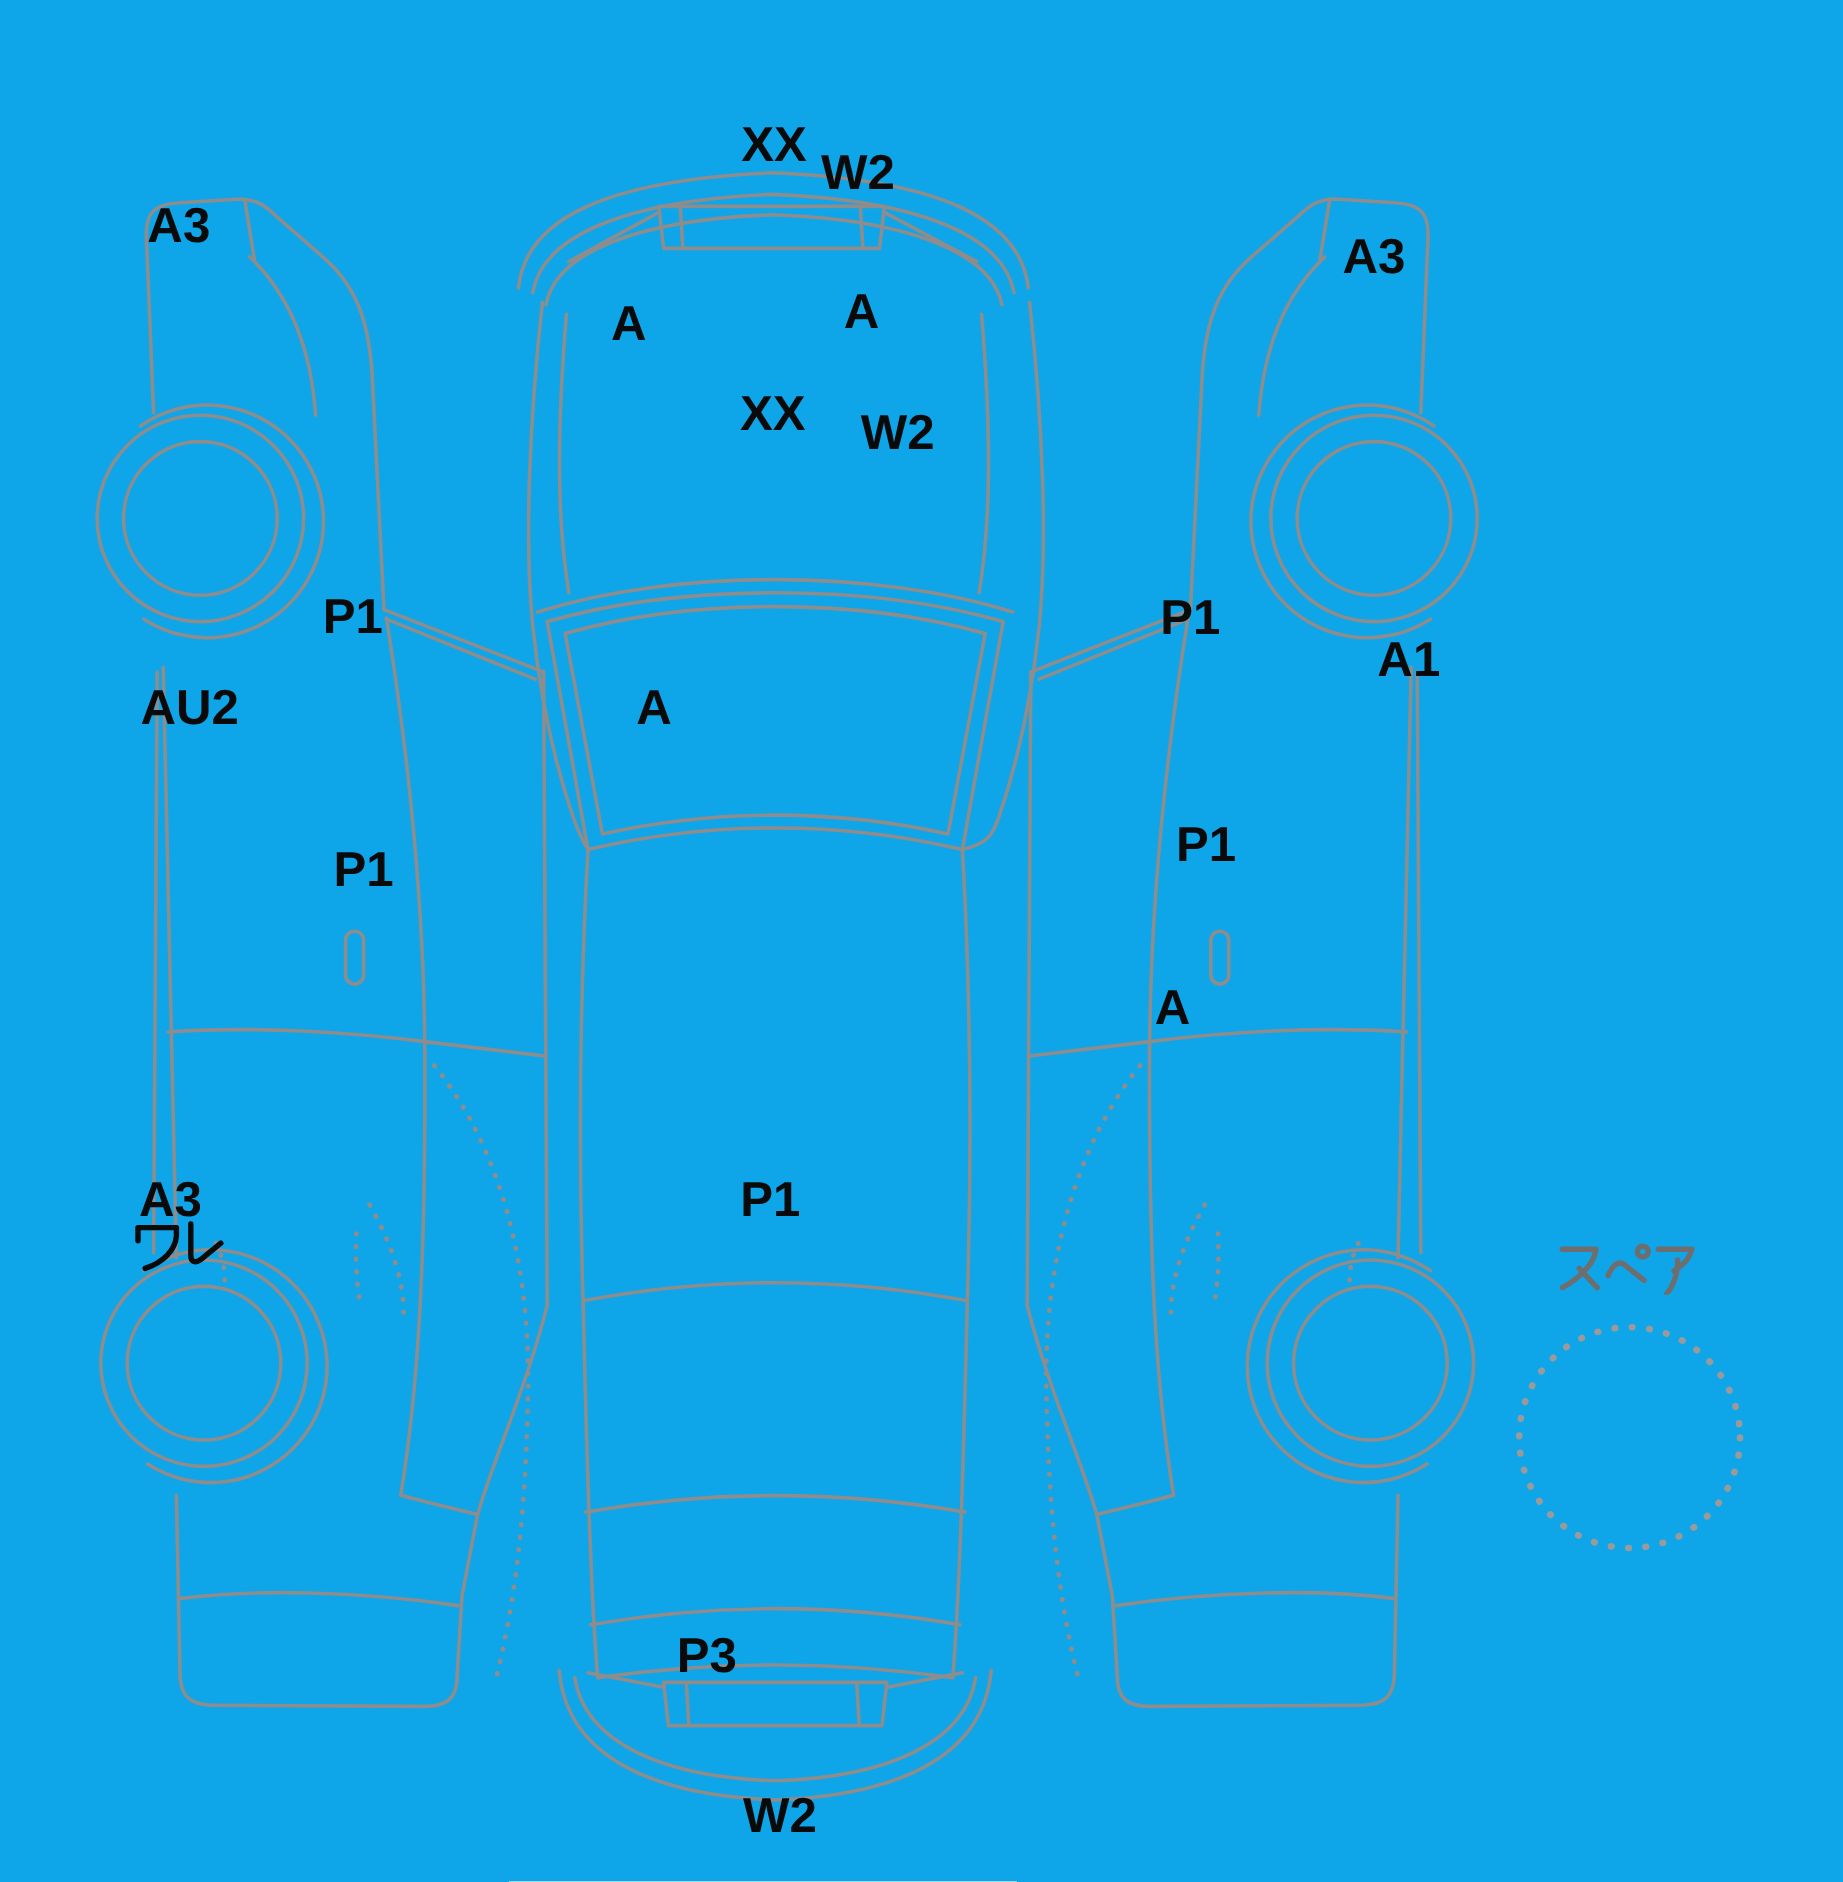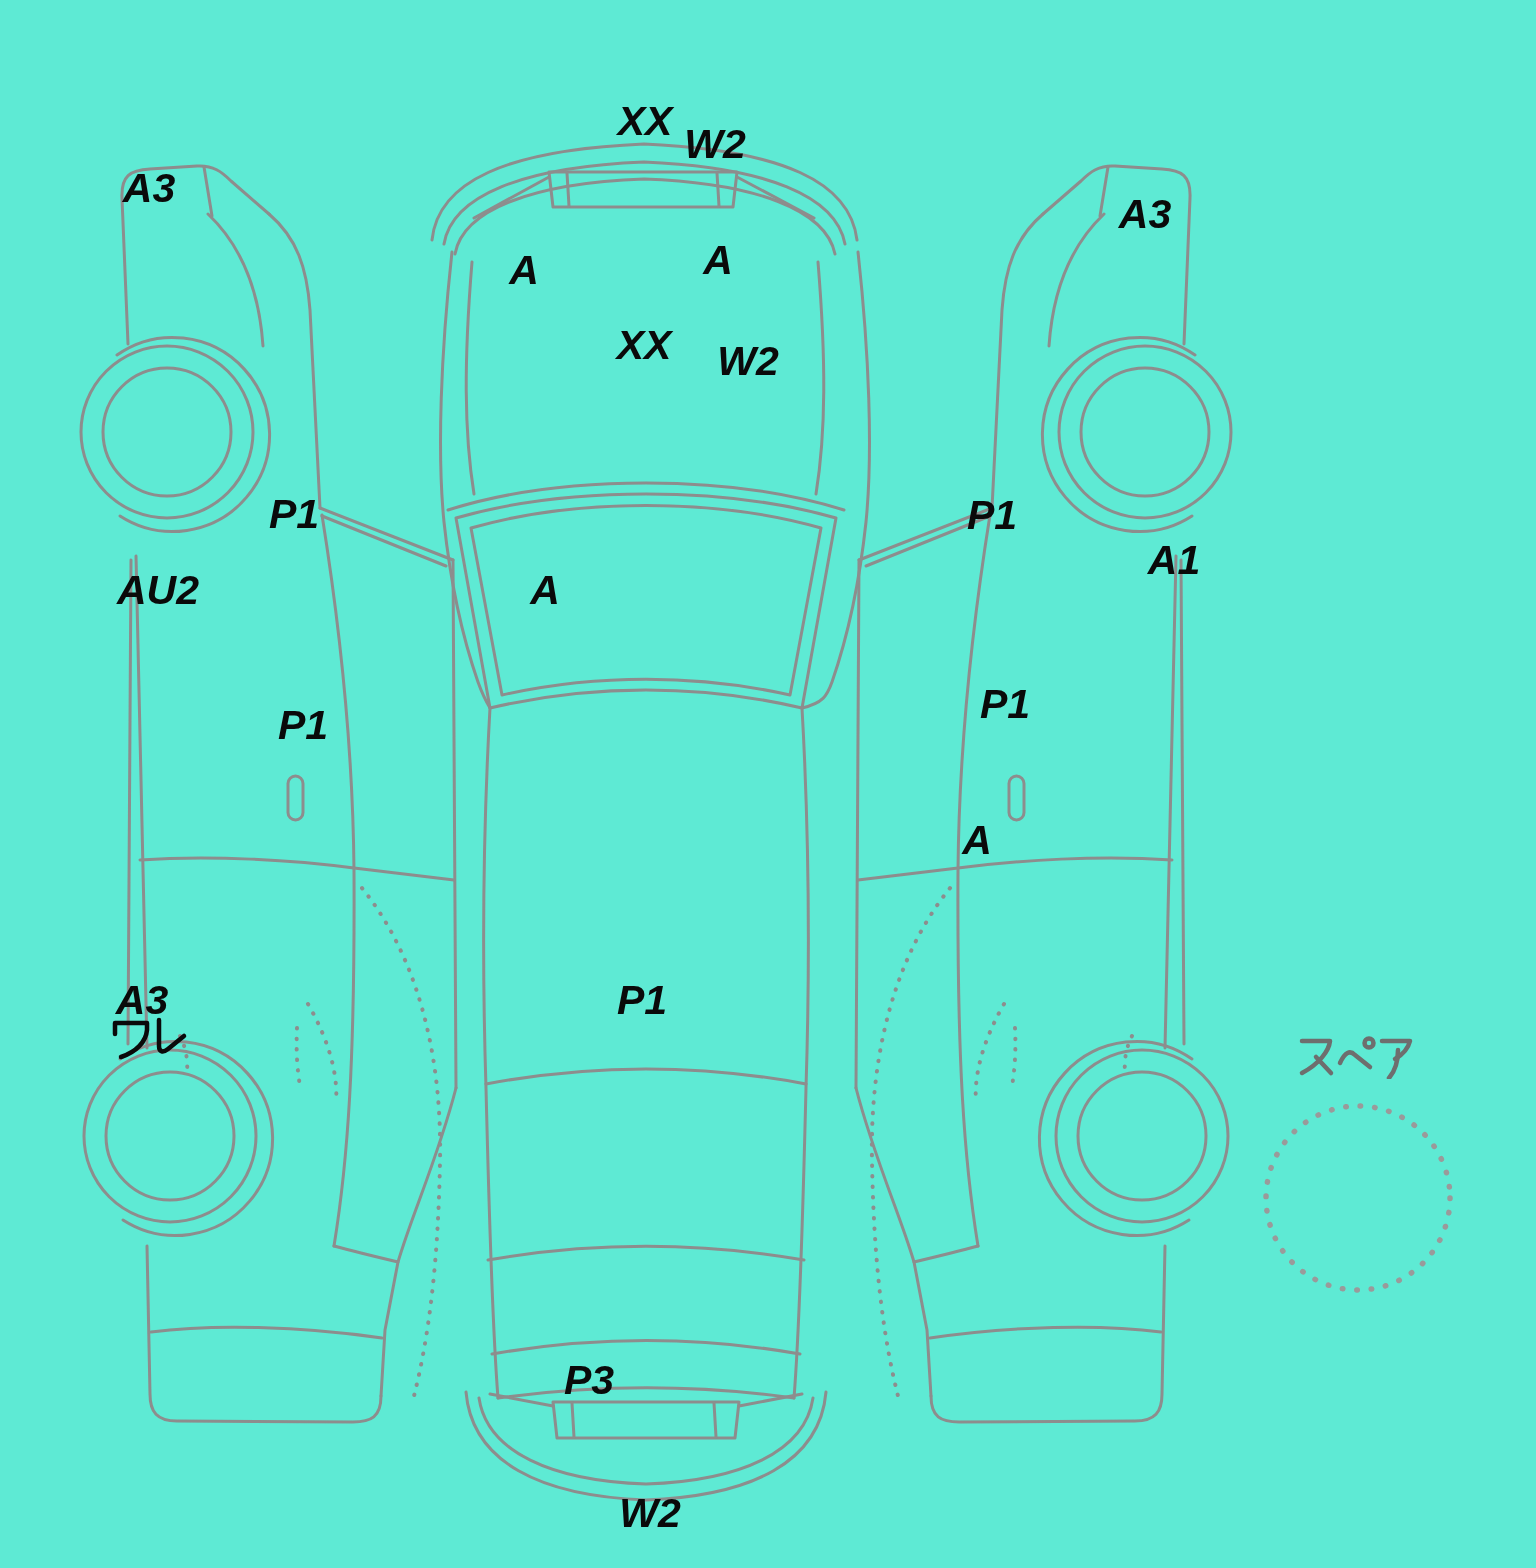--- a/index.html
+++ b/index.html
@@ -2,23 +2,22 @@
 <html><head>
 <meta charset="utf-8">
 <style>
   * { margin: 0; padding: 0; box-sizing: border-box; }
   html, body { background: #ffffff; }
   body { font-family: "Liberation Sans", sans-serif; }
   .stage {
     position: relative;
     width: 1536px;
     height: 1568px;
-    background: #5eead4;
+    background: #0ea5e9;
     overflow: hidden;
-    font-style: italic;
   }
   .stage svg.art { position: absolute; left: 0; top: 0; }
   .mark {
     position: absolute;
     transform: translate(-50%, -50%);
     font-weight: 700;
     font-size: 41px;
     line-height: 1;
     color: #0a0a0a;
     white-space: nowrap;
@@ -121,21 +120,21 @@
   <div class="mark" style="left:715px; top:144px;">W2</div>
   <div class="mark" style="left:149px; top:188px;">A3</div>
   <div class="mark" style="left:1145px; top:214px;">A3</div>
   <div class="mark" style="left:524px; top:270px;">A</div>
   <div class="mark" style="left:718px; top:260px;">A</div>
   <div class="mark" style="left:644px; top:345px;">XX</div>
   <div class="mark" style="left:748px; top:361px;">W2</div>
   <div class="mark" style="left:294px; top:514px;">P1</div>
   <div class="mark" style="left:992px; top:515px;">P1</div>
   <div class="mark" style="left:158px; top:558px;margin-top:32px;">AU2</div>
-  <div class="mark" style="left:1174px; top:550px;margin-top:10px;">A1</div>
+  <div class="mark" style="left:1174px; top:550px;">A1</div>
   <div class="mark" style="left:545px; top:590px;">A</div>
   <div class="mark" style="left:303px; top:725px;">P1</div>
   <div class="mark" style="left:1005px; top:704px;">P1</div>
   <div class="mark" style="left:977px; top:840px;">A</div>
   <div class="mark" style="left:142px; top:1000px;">A3</div>
 
   <div class="mark kana" style="left:150px; top:1038px;" aria-label="ワレ">
     <svg width="78" height="46" viewBox="0 0 78 46" fill="none" stroke="#0a0a0a" stroke-width="4.5" stroke-linecap="round" stroke-linejoin="round">
       <path d="M 4 19 L 4 8 L 36 8 L 36 15 C 35 27 25 37 10 42"></path>
       <path d="M 48 5 L 48 31 C 48 37 52 38 57 34 L 73 21"></path>

